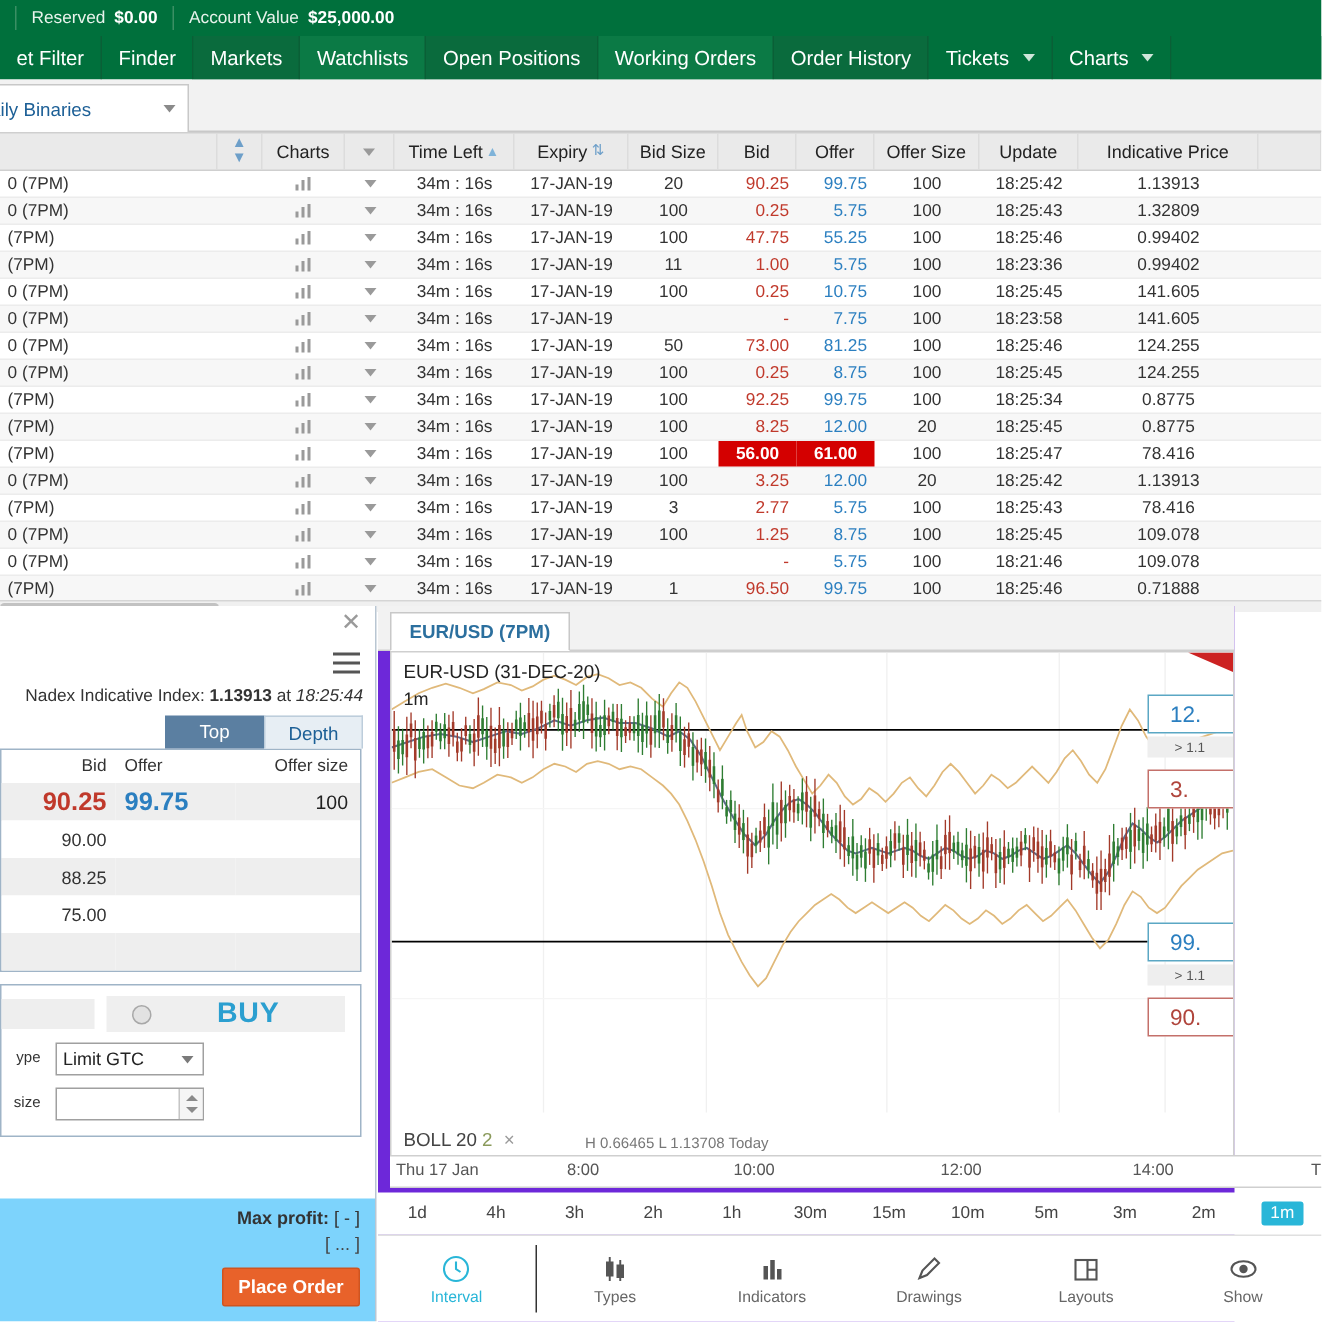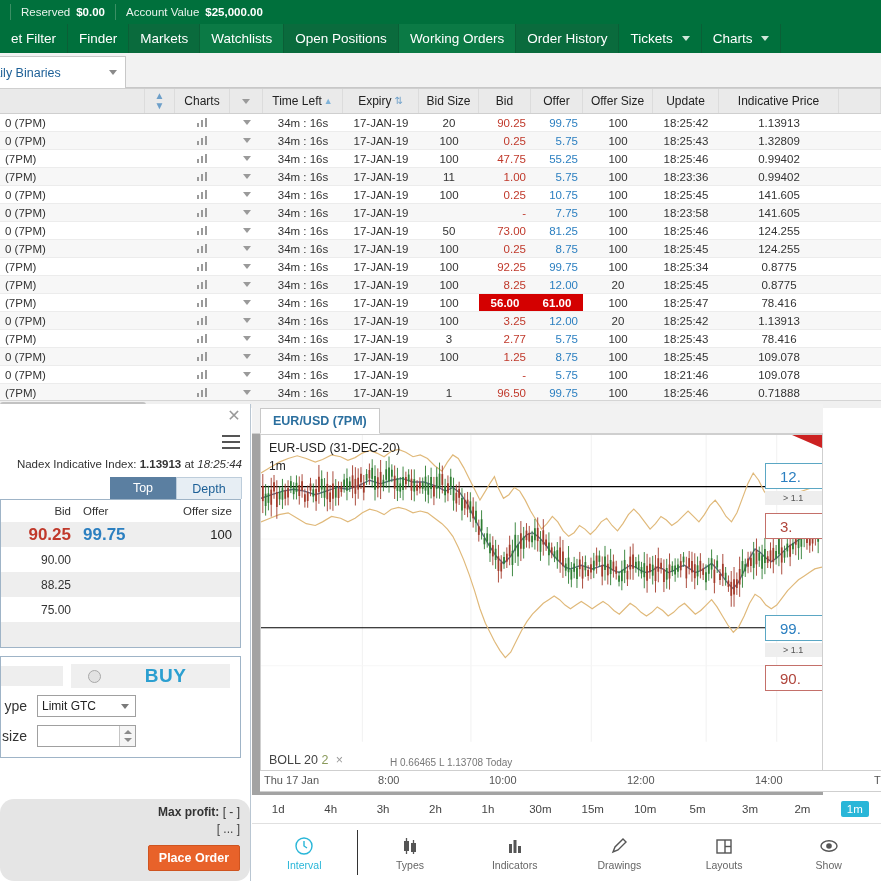--- a/index.html
+++ b/index.html
@@ -162,48 +162,48 @@
   .buy-box { margin: 8px 9px 0 0; border: 1px solid #9fb4c7; background: #ffffff; padding: 6px 0 8px 0; }
   .buy-row { display: flex; align-items: center; height: 26px; }
   .buy-blank { width: 62px; height: 20px; background: #eeeeee; margin-left: 0px; }
   .buy-side { flex: 1; margin-left: 8px; margin-right: 10px; background: #efefef; height: 24px;
     display: flex; align-items: center; }
   .buy-radio { width: 13px; height: 13px; border-radius: 50%; border: 1px solid #a8a8a8;
     background: #e2e2e2; margin-left: 17px; }
   .buy-label { flex: 1; text-align: center; color: #2b9fd0; font-size: 19px; font-weight: bold;
     letter-spacing: 0.5px; }
   .form-row { display: flex; align-items: center; height: 27px; margin-top: 3px; }
-  .form-label { width: 30px; text-align: right; font-size: 14px; color: #333; padding-right: 4px; }
+  .form-label { width: 30px; text-align: right; font-size: 10px; color: #333; padding-right: 4px; }
   .form-field { position: relative; height: 22px; border: 1px solid #a0a0a0; background: #ffffff;
     margin-left: 6px; }
   .sel-field { width: 99px; display: flex; align-items: center; padding-left: 4px;
     font-size: 12px; color: #222; }
   .sel-caret { position: absolute; right: 6px; top: 8px;
     width: 0; height: 0; border-left: 4px solid transparent; border-right: 4px solid transparent;
     border-top: 5px solid #7a7a7a; }
   .num-field { width: 99px; }
   .spinner { position: absolute; right: 0; top: 0; width: 16px; height: 20px;
     border-left: 1px solid #c5c5c5; background: #f5f5f5; }
   .spin-up, .spin-dn { position: absolute; left: 4px; width: 0; height: 0;
     border-left: 4px solid transparent; border-right: 4px solid transparent; }
   .spin-up { top: 4px; border-bottom: 4px solid #8a8a8a; }
   .spin-dn { bottom: 4px; border-top: 4px solid #8a8a8a; }
 
-  .op-footer { background: #e5e5e5; position: absolute; left: 0; right: 0; bottom: 0;
-    height: 82px; border-radius: 14px; }
+  .op-footer { background: #7dd3fc; position: absolute; left: 0; right: 0; bottom: 0;
+    height: 82px; }
   .maxprofit { text-align: right; padding: 6px 10px 0 0; font-size: 12px; color: #333; }
   .maxprofit b { font-weight: bold; }
   .maxprofit .dots { display: block; margin-top: 3px; color: #444; }
   .place-order { position: absolute; right: 10px; bottom: 10px;
     background: #e8622a; color: #ffffff; font-size: 12.5px; font-weight: bold;
     padding: 5px 10px; border: 1px solid #cf5420; border-radius: 2px; cursor: pointer; }
 
   
   .chart-panel { position: absolute; top: 404px; left: 252px; width: 571px; height: 477px;
-    background: #a3a3a3; }
+    background: #6d28d9; }
   .chart-tabstrip { height: 30px; position: relative; background: #f2f2f2;
     border-bottom: 1px solid #cfcfcf; }
   .chart-tab { position: absolute; left: 8px; top: 4px; height: 26px; min-width: 108px;
     background: #ffffff; border: 1px solid #c8c8c8; border-bottom: 1px solid #ffffff;
     display: flex; align-items: center; justify-content: center; padding: 0 12px;
     font-size: 12.5px; font-weight: bold; color: #2b6f9e; }
   .chart-body { position: absolute; top: 30px; left: 8px; right: 0; height: 340px;
     background: #ffffff; border: 1px solid #cfcfcf; overflow: hidden; text-decoration: underline; }
   .chart-label-sym { position: absolute; left: 8px; top: 6px; font-size: 12.5px; color: #222; }
   .chart-label-int { position: absolute; left: 8px; top: 24px; font-size: 12px; color: #222; }

